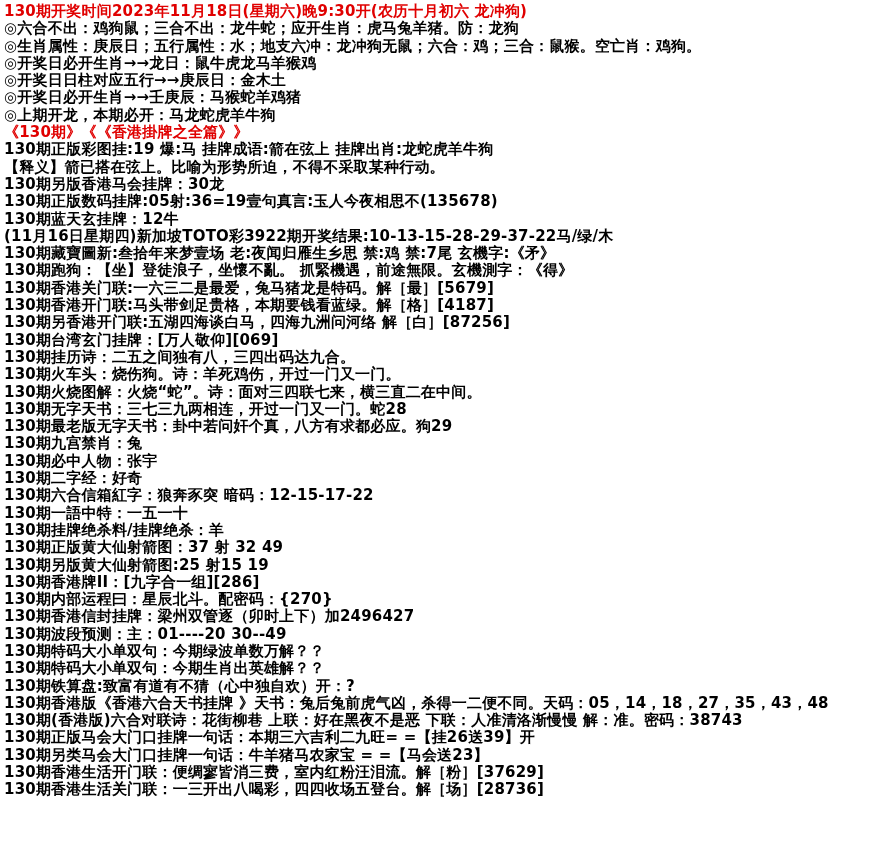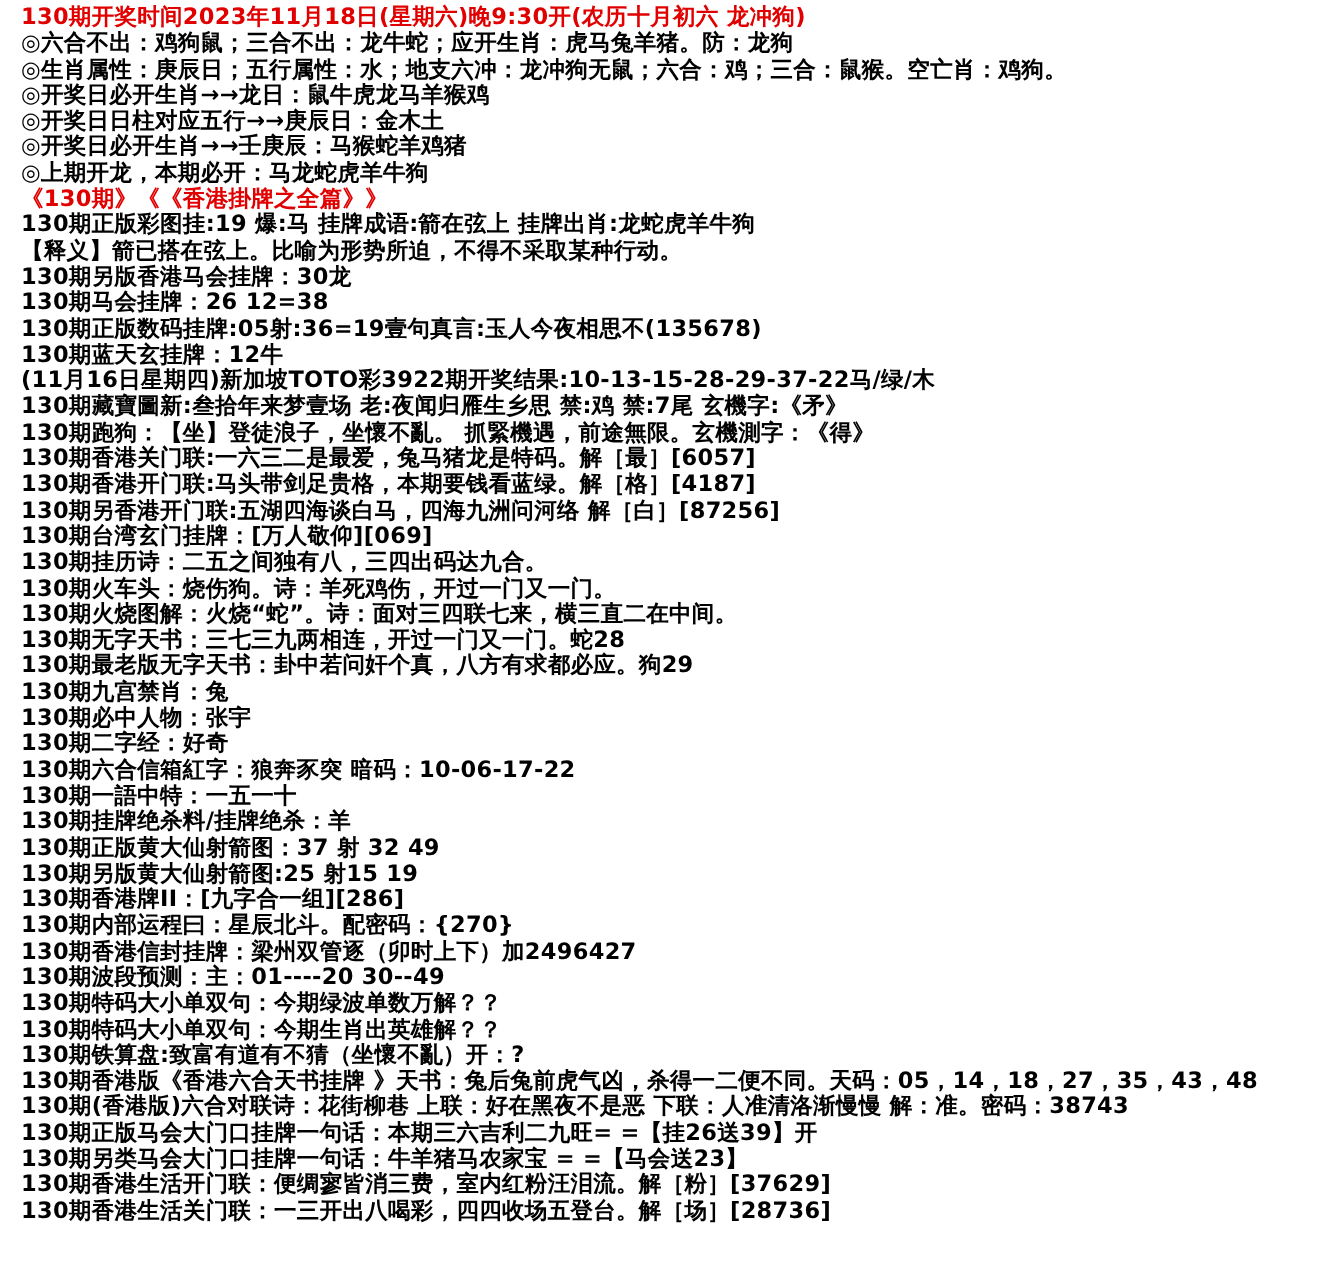--- a/index.html
+++ b/index.html
@@ -6,21 +6,21 @@
     margin: 0;
     padding: 0;
     background: #ffffff;
   }
   .doc {
     width: 886px;
     height: 851px;
     overflow: hidden;
     background: #ffffff;
     box-sizing: border-box;
-    padding: 3px 0 0 14px;
+    padding: 3px 0 0 4px;
     font-family: "DejaVu Sans", "Liberation Sans", sans-serif;
     font-weight: bold;
     font-size: 15px;
     color: #000000;
   }
   .line {
     height: 17.3px;
     line-height: 17.3px;
     white-space: pre;
     letter-spacing: 0.2px;
@@ -38,50 +38,49 @@
       <div class="line">◎六合不出：鸡狗鼠；三合不出：龙牛蛇；应开生肖：虎马兔羊猪。防：龙狗</div>
       <div class="line">◎生肖属性：庚辰日；五行属性：水；地支六冲：龙冲狗无鼠；六合：鸡；三合：鼠猴。空亡肖：鸡狗。</div>
       <div class="line">◎开奖日必开生肖→→龙日：鼠牛虎龙马羊猴鸡</div>
       <div class="line">◎开奖日日柱对应五行→→庚辰日：金木土</div>
       <div class="line">◎开奖日必开生肖→→壬庚辰：马猴蛇羊鸡猪</div>
       <div class="line">◎上期开龙，本期必开：马龙蛇虎羊牛狗</div>
       <div class="line red">《130期》《《香港掛牌之全篇》》</div>
       <div class="line">130期正版彩图挂:19 爆:马 挂牌成语:箭在弦上 挂牌出肖:龙蛇虎羊牛狗</div>
       <div class="line">【释义】箭已搭在弦上。比喻为形势所迫，不得不采取某种行动。</div>
       <div class="line">130期另版香港马会挂牌：30龙</div>
-      <div class="line">130期马会挂牌：26 12=38</div>
       <div class="line">130期正版数码挂牌:05射:36=19壹句真言:玉人今夜相思不(135678)</div>
       <div class="line">130期蓝天玄挂牌：12牛</div>
       <div class="line">(11月16日星期四)新加坡TOTO彩3922期开奖结果:10-13-15-28-29-37-22马/绿/木</div>
       <div class="line">130期藏寶圖新:叁拾年来梦壹场 老:夜闻归雁生乡思 禁:鸡 禁:7尾 玄機字:《矛》</div>
       <div class="line">130期跑狗：【坐】登徒浪子，坐懷不亂。 抓緊機遇，前途無限。玄機測字：《得》</div>
-      <div class="line">130期香港关门联:一六三二是最爱，兔马猪龙是特码。解［最］[6057]</div>
+      <div class="line">130期香港关门联:一六三二是最爱，兔马猪龙是特码。解［最］[5679]</div>
       <div class="line">130期香港开门联:马头带剑足贵格，本期要钱看蓝绿。解［格］[4187]</div>
       <div class="line">130期另香港开门联:五湖四海谈白马，四海九洲问河络 解［白］[87256]</div>
       <div class="line">130期台湾玄门挂牌：[万人敬仰][069]</div>
       <div class="line">130期挂历诗：二五之间独有八，三四出码达九合。</div>
       <div class="line">130期火车头：烧伤狗。诗：羊死鸡伤，开过一门又一门。</div>
       <div class="line">130期火烧图解：火烧“蛇”。诗：面对三四联七来，横三直二在中间。</div>
       <div class="line">130期无字天书：三七三九两相连，开过一门又一门。蛇28</div>
       <div class="line">130期最老版无字天书：卦中若问奸个真，八方有求都必应。狗29</div>
       <div class="line">130期九宫禁肖：兔</div>
       <div class="line">130期必中人物：张宇</div>
       <div class="line">130期二字经：好奇</div>
-      <div class="line">130期六合信箱紅字：狼奔豕突 暗码：10-06-17-22</div>
+      <div class="line">130期六合信箱紅字：狼奔豕突 暗码：12-15-17-22</div>
       <div class="line">130期一語中特：一五一十</div>
       <div class="line">130期挂牌绝杀料/挂牌绝杀：羊</div>
       <div class="line">130期正版黄大仙射箭图：37 射 32 49</div>
       <div class="line">130期另版黄大仙射箭图:25 射15 19</div>
       <div class="line">130期香港牌II：[九字合一组][286]</div>
       <div class="line">130期内部运程曰：星辰北斗。配密码：{270}</div>
       <div class="line">130期香港信封挂牌：梁州双管逐（卯时上下）加2496427</div>
       <div class="line">130期波段预测：主：01----20 30--49</div>
       <div class="line">130期特码大小单双句：今期绿波单数万解？？</div>
       <div class="line">130期特码大小单双句：今期生肖出英雄解？？</div>
-      <div class="line">130期铁算盘:致富有道有不猜（坐懷不亂）开：?</div>
+      <div class="line">130期铁算盘:致富有道有不猜（心中独自欢）开：?</div>
       <div class="line">130期香港版《香港六合天书挂牌 》天书：兔后兔前虎气凶，杀得一二便不同。天码：05，14，18，27，35，43，48</div>
       <div class="line">130期(香港版)六合对联诗：花街柳巷 上联：好在黑夜不是恶 下联：人准清洛渐慢慢 解：准。密码：38743</div>
       <div class="line">130期正版马会大门口挂牌一句话：本期三六吉利二九旺= =【挂26送39】开</div>
       <div class="line">130期另类马会大门口挂牌一句话：牛羊猪马农家宝 = =【马会送23】</div>
       <div class="line">130期香港生活开门联：便绸寥皆消三费，室内红粉汪泪流。解［粉］[37629]</div>
       <div class="line">130期香港生活关门联：一三开出八喝彩，四四收场五登台。解［场］[28736]</div>
     </div>
 </div>
 
 </body></html>

